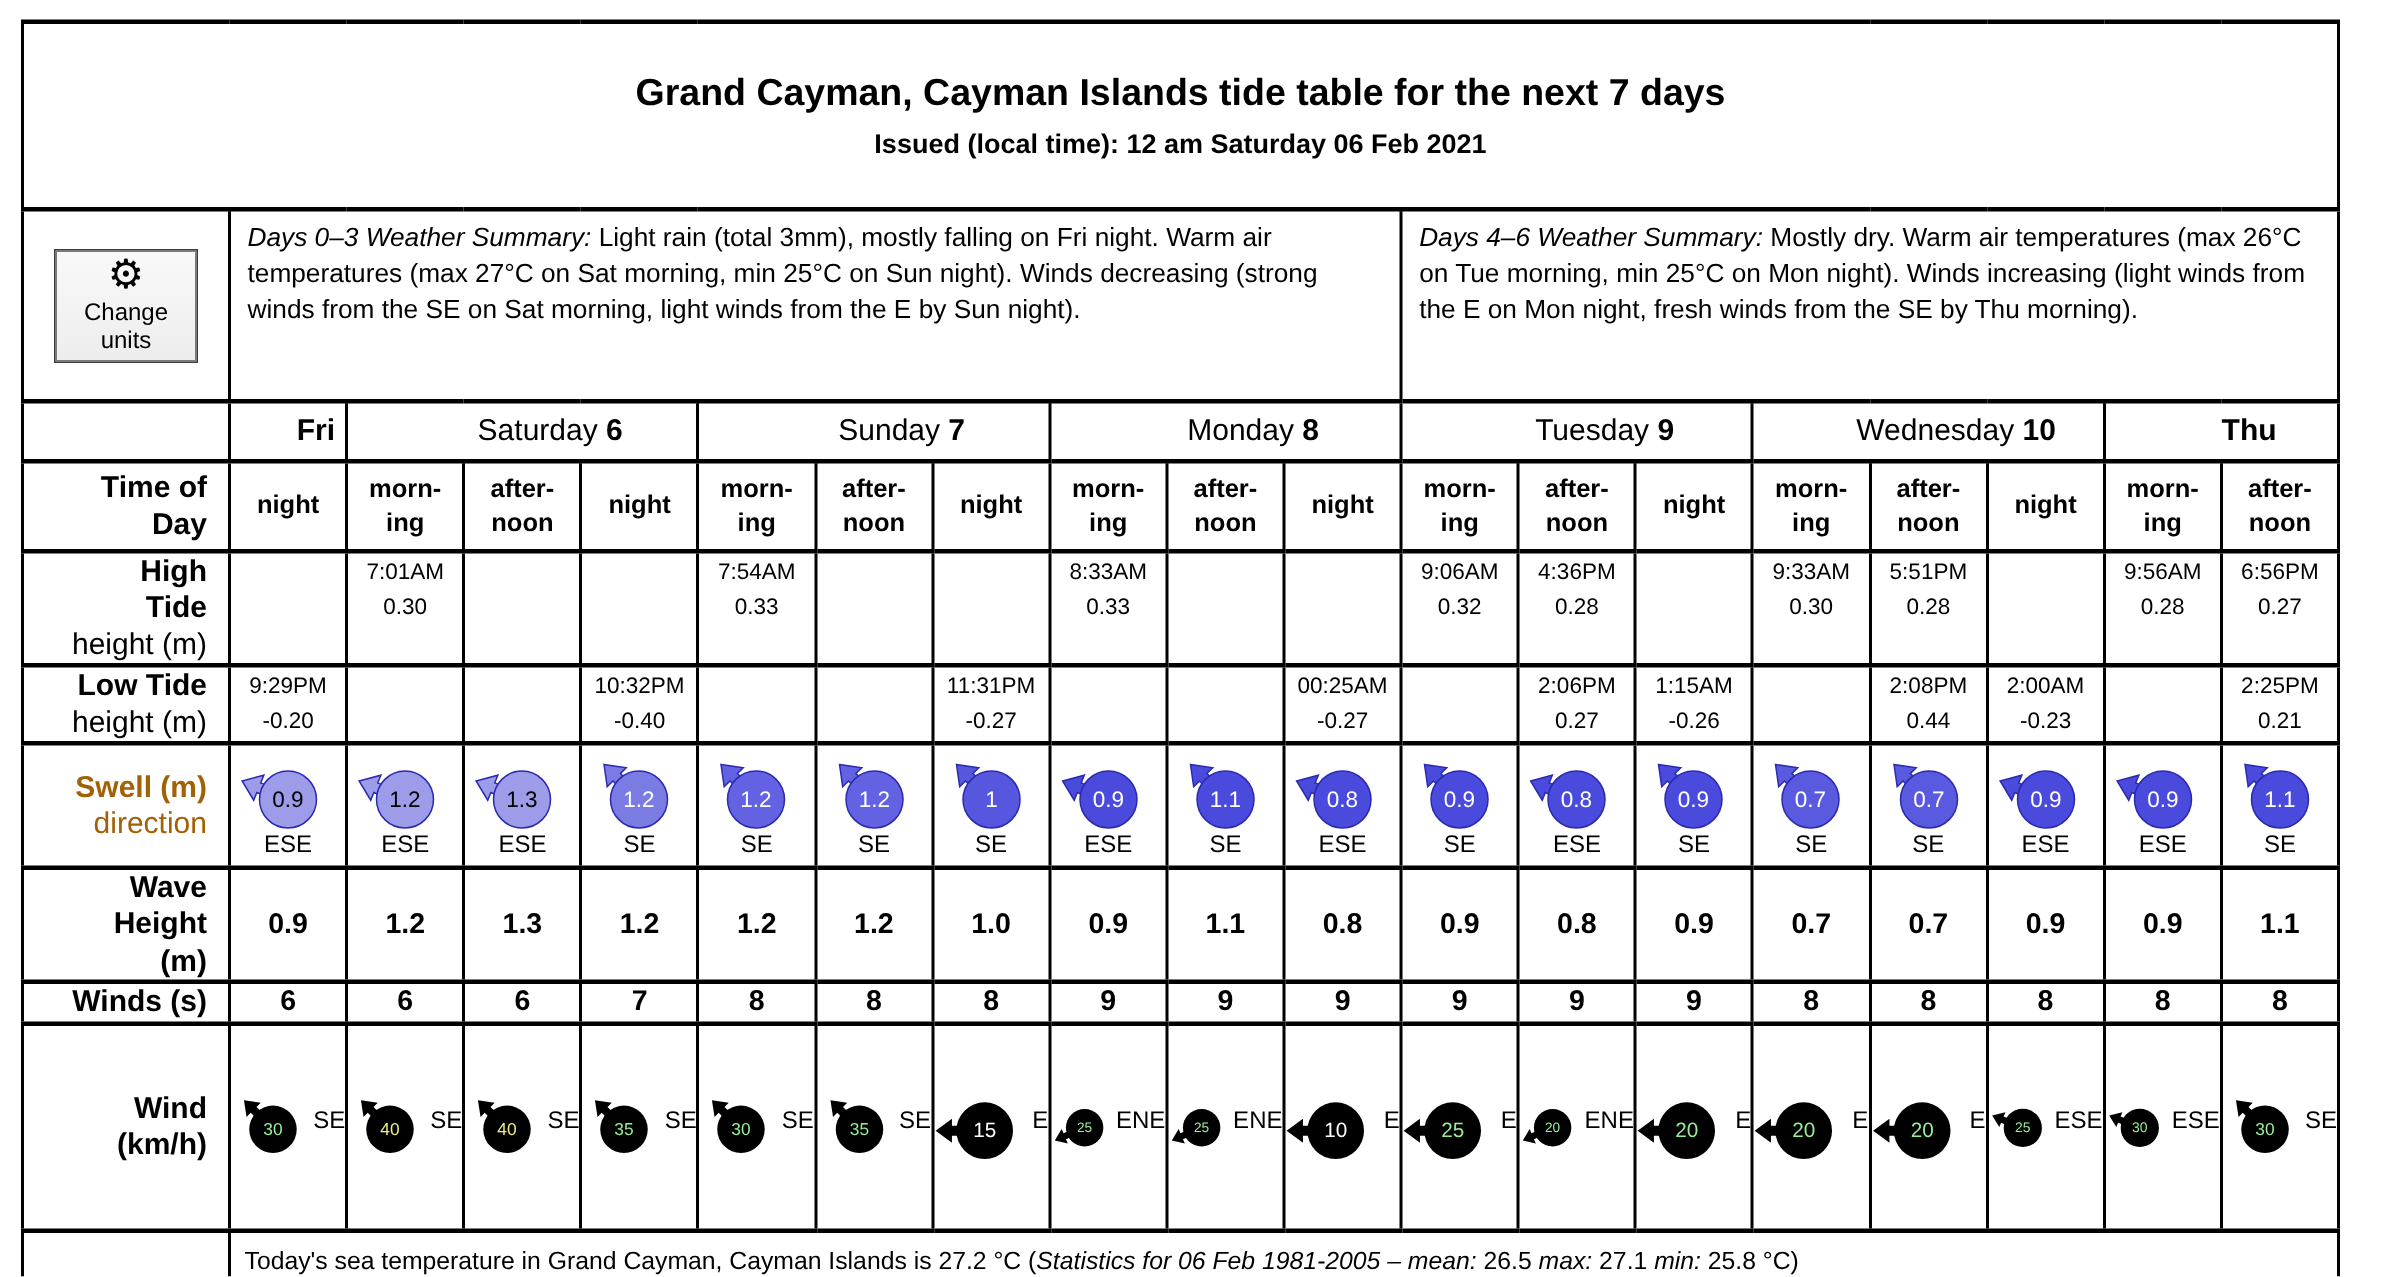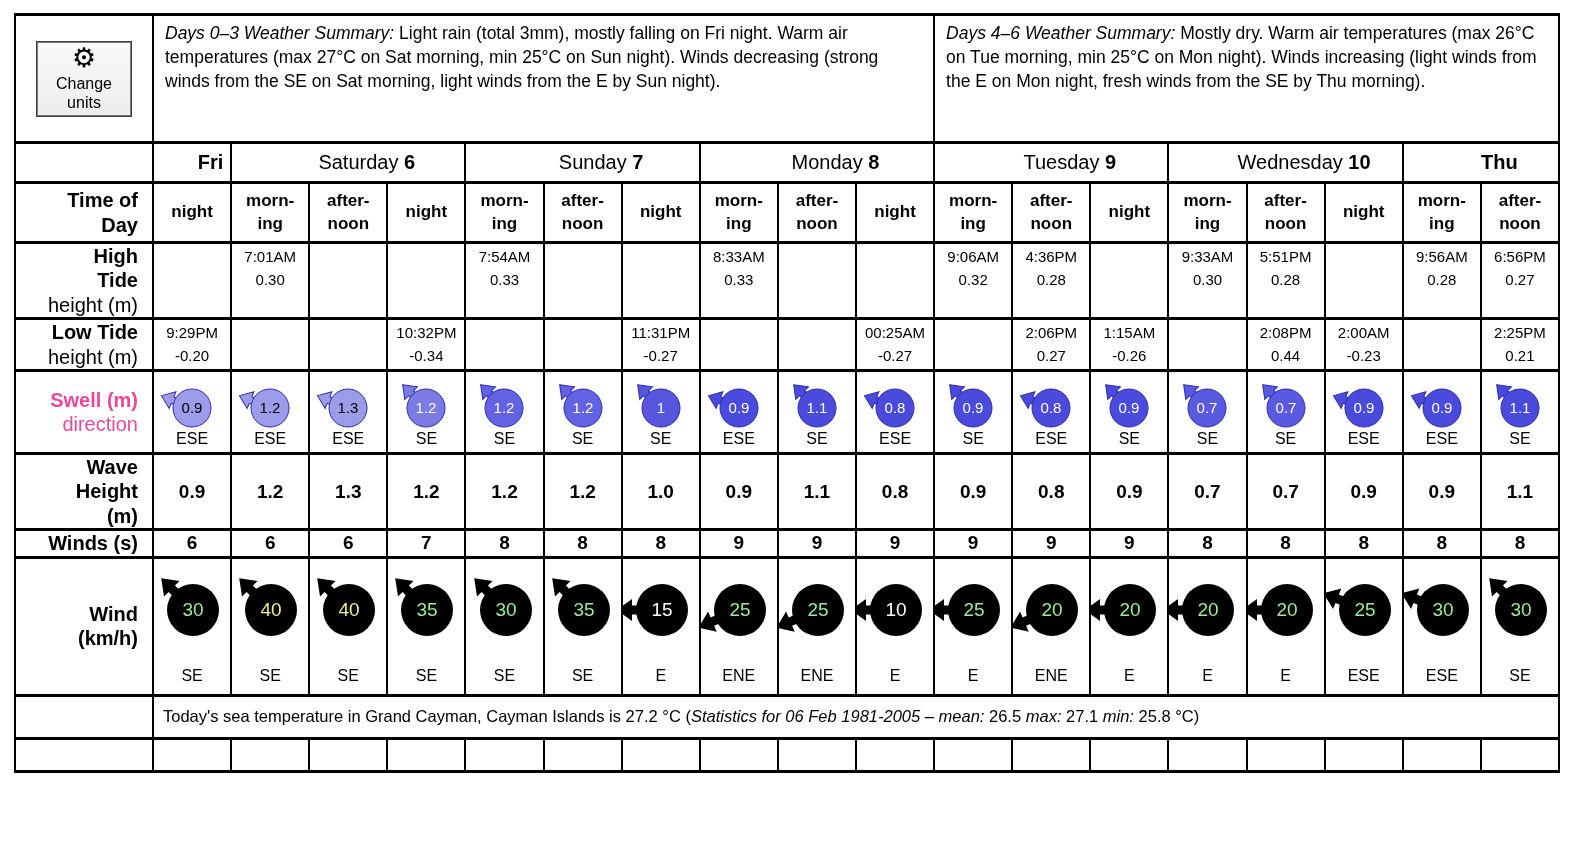--- a/index.html
+++ b/index.html
@@ -33,50 +33,56 @@
      border:1px solid #7a7a7a;outline:1px solid #3c3c3c;cursor:pointer;
      font-family:inherit;font-size:16px;line-height:1.15;color:#000;padding:0;}
   .gear{font-size:27px;line-height:1;margin-bottom:3px;}
   
   .day-head{font-size:20px;padding-left:37px;}
   .tod-cell{font-size:17px;font-weight:bold;line-height:1.3;}
   
   .rl{text-align:right;padding-right:14px;line-height:1.22;}
   .rl .b1{font-weight:bold;font-size:20px;display:block;padding-left:32px;}
   .rl .b2{font-weight:normal;font-size:20px;display:block;}
-  .rl .blue{color:#ec4899;}
+  .rl .blue{color:#a16207;}
   
   .tide-cell{vertical-align:top;font-size:15px;}
   .t-time{padding-top:4px;}
   .t-h{padding-top:6px;}
   
   .sw-wrap{display:flex;flex-direction:column;align-items:center;justify-content:space-between;
      height:100%;box-sizing:border-box;padding:2px 0 4px;}
   .sw-dir{font-size:16px;}
   
   .wave-cell{font-size:19px;font-weight:bold;}
   .period-cell{font-size:19px;font-weight:bold;}
   
-  .w-wrap{display:flex;flex-direction:column;align-items:center;justify-content:space-between;
+  .w-wrap{display:flex;flex-direction:row;align-items:center;justify-content:space-between;
      height:100%;box-sizing:border-box;padding:3px 0 9px;border-radius:26px;}
   .w-dir{font-size:16px;}
   
   .temp-cell{text-align:left;padding-left:9px;font-size:16.5px;}
 </style>
 </head>
 <body>
 
 <div class="page">
   <table class="forecast">
     <colgroup>
       <col class="label-col">
       <col span="18">
     </colgroup>
 
     <tbody>
+        <tr class="r-title">
+      <td class="title-cell" colspan="19">
+        <div class="h1">Grand Cayman, Cayman Islands tide table for the next 7 days</div>
+        <div class="h2">Issued (local time): 12 am Saturday 06 Feb 2021</div>
+      </td>
+    </tr>
 
     <tr class="r-sum">
       <td class="btn-cell">
         <button class="units-btn">
           <span class="gear">⚙</span>
           <span>Change</span>
           <span>units</span>
         </button>
       </td>
       <td class="sum-cell" colspan="10"><i>Days 0–3 Weather Summary:</i> <span>Light rain (total 3mm), mostly falling on Fri night. Warm air temperatures (max 27°C on Sat morning, min 25°C on Sun night). Winds decreasing (strong winds from the SE on Sat morning, light winds from the E by Sun night).</span></td>
@@ -177,21 +183,21 @@
         <span class="b2">height (m)</span>
       </td>
     <td class="tide-cell">
             <div class="t-time">9:29PM</div>
             <div class="t-h">-0.20</div>
           </td>
           <td class="tide-cell"></td>
           <td class="tide-cell"></td>
           <td class="tide-cell">
             <div class="t-time">10:32PM</div>
-            <div class="t-h">-0.34</div>
+            <div class="t-h">-0.40</div>
           </td>
           <td class="tide-cell"></td>
           <td class="tide-cell"></td>
           <td class="tide-cell">
             <div class="t-time">11:31PM</div>
             <div class="t-h">-0.27</div>
           </td>
           <td class="tide-cell"></td>
           <td class="tide-cell"></td>
           <td class="tide-cell">

